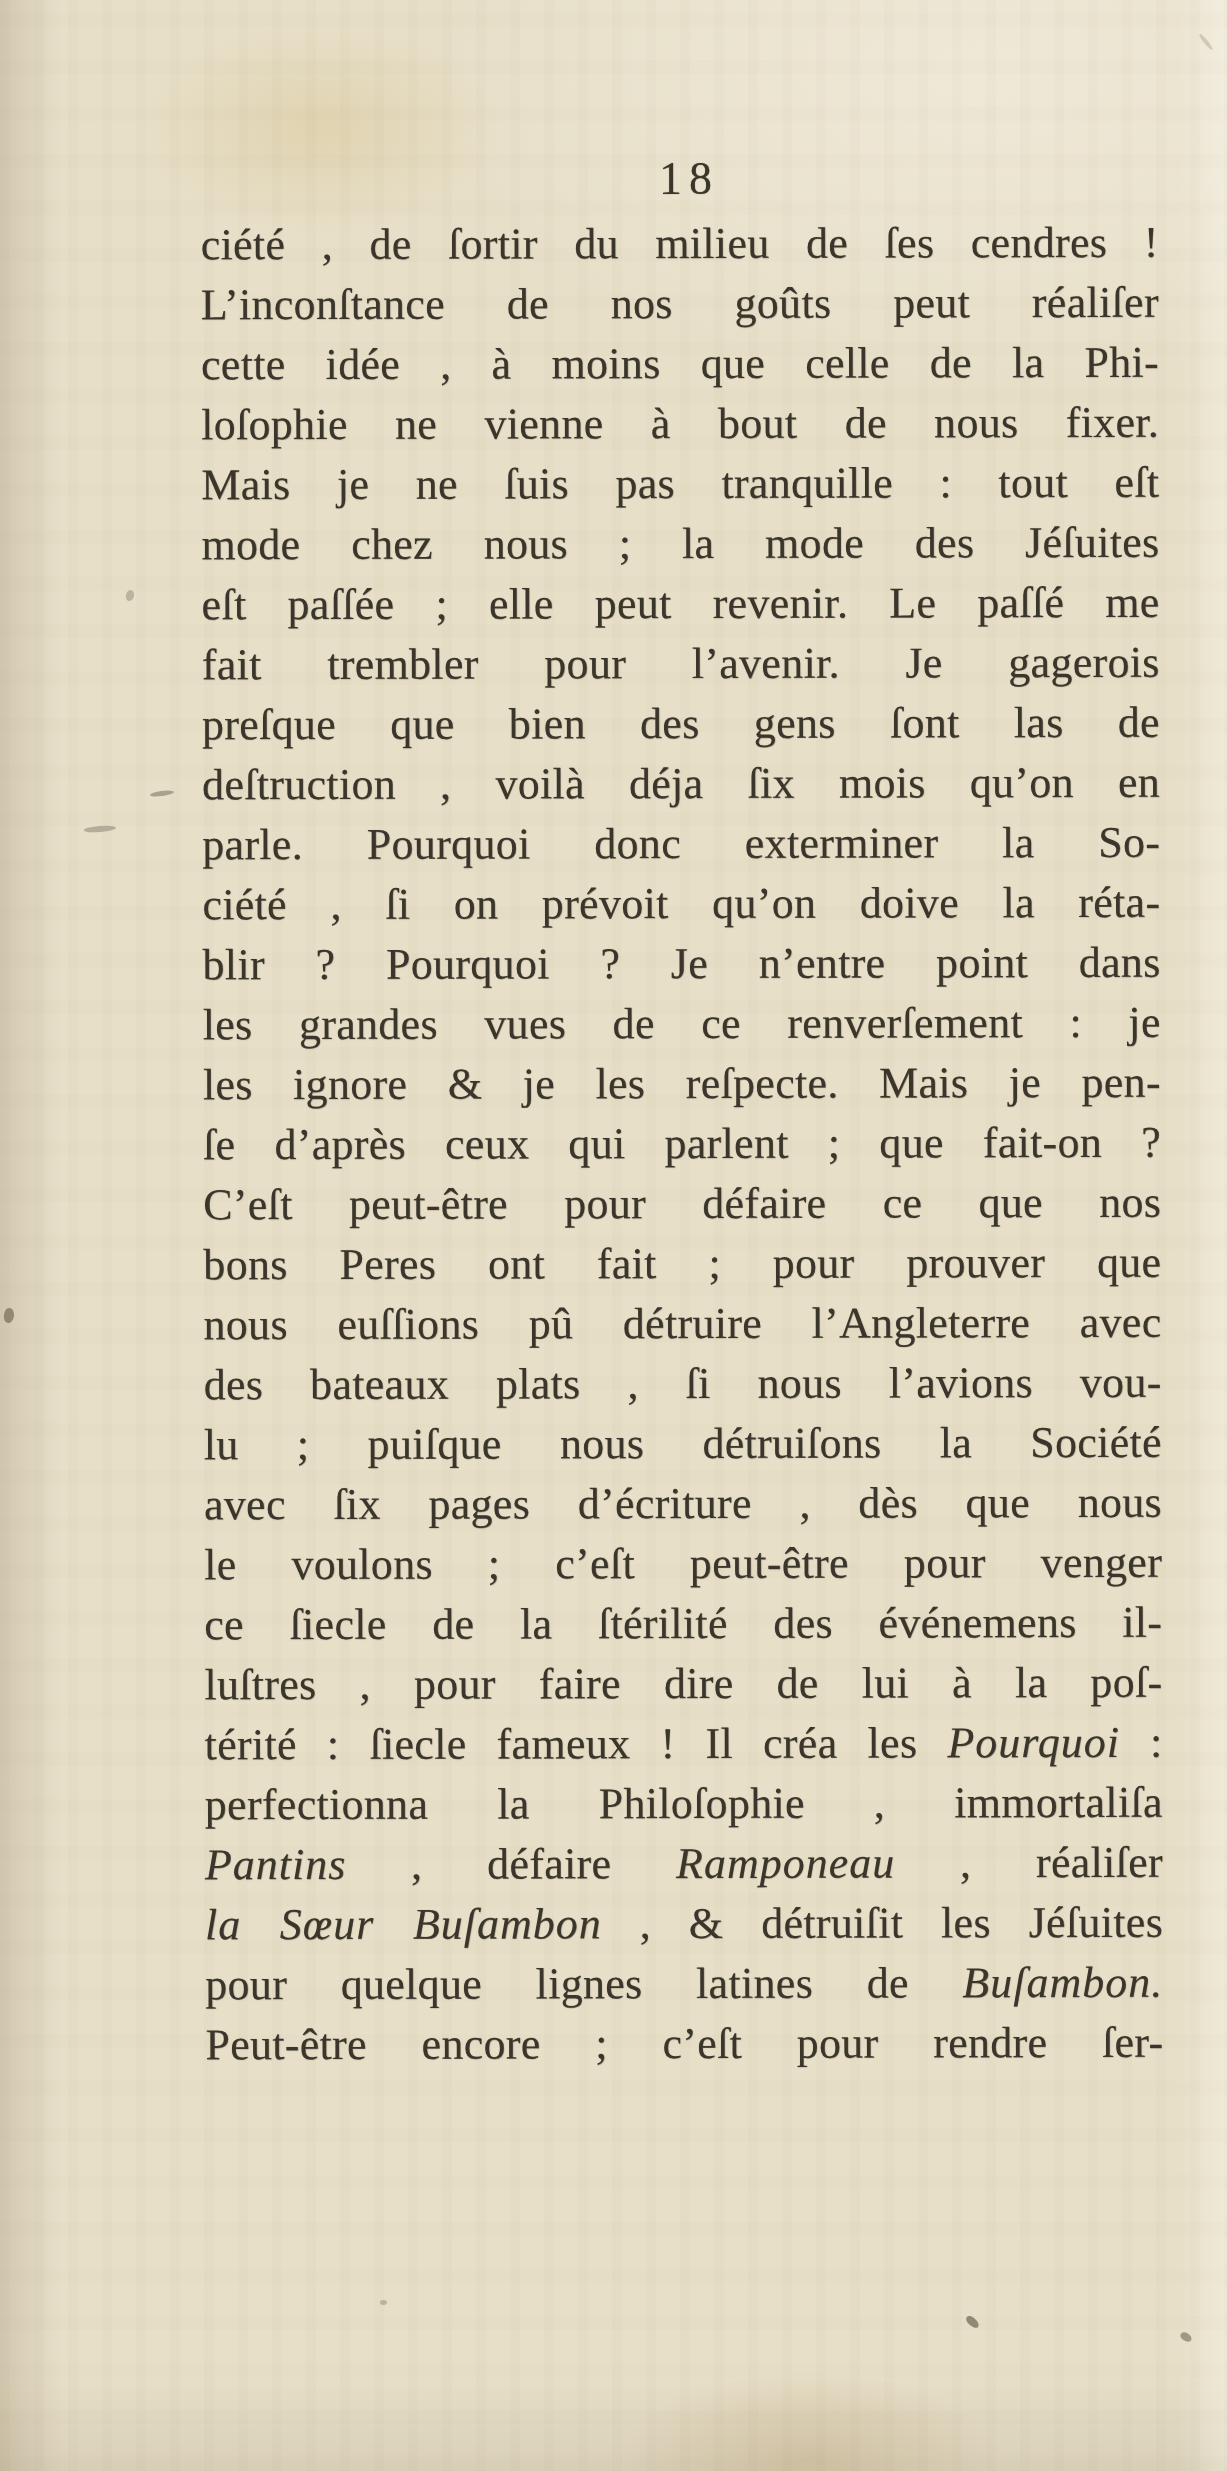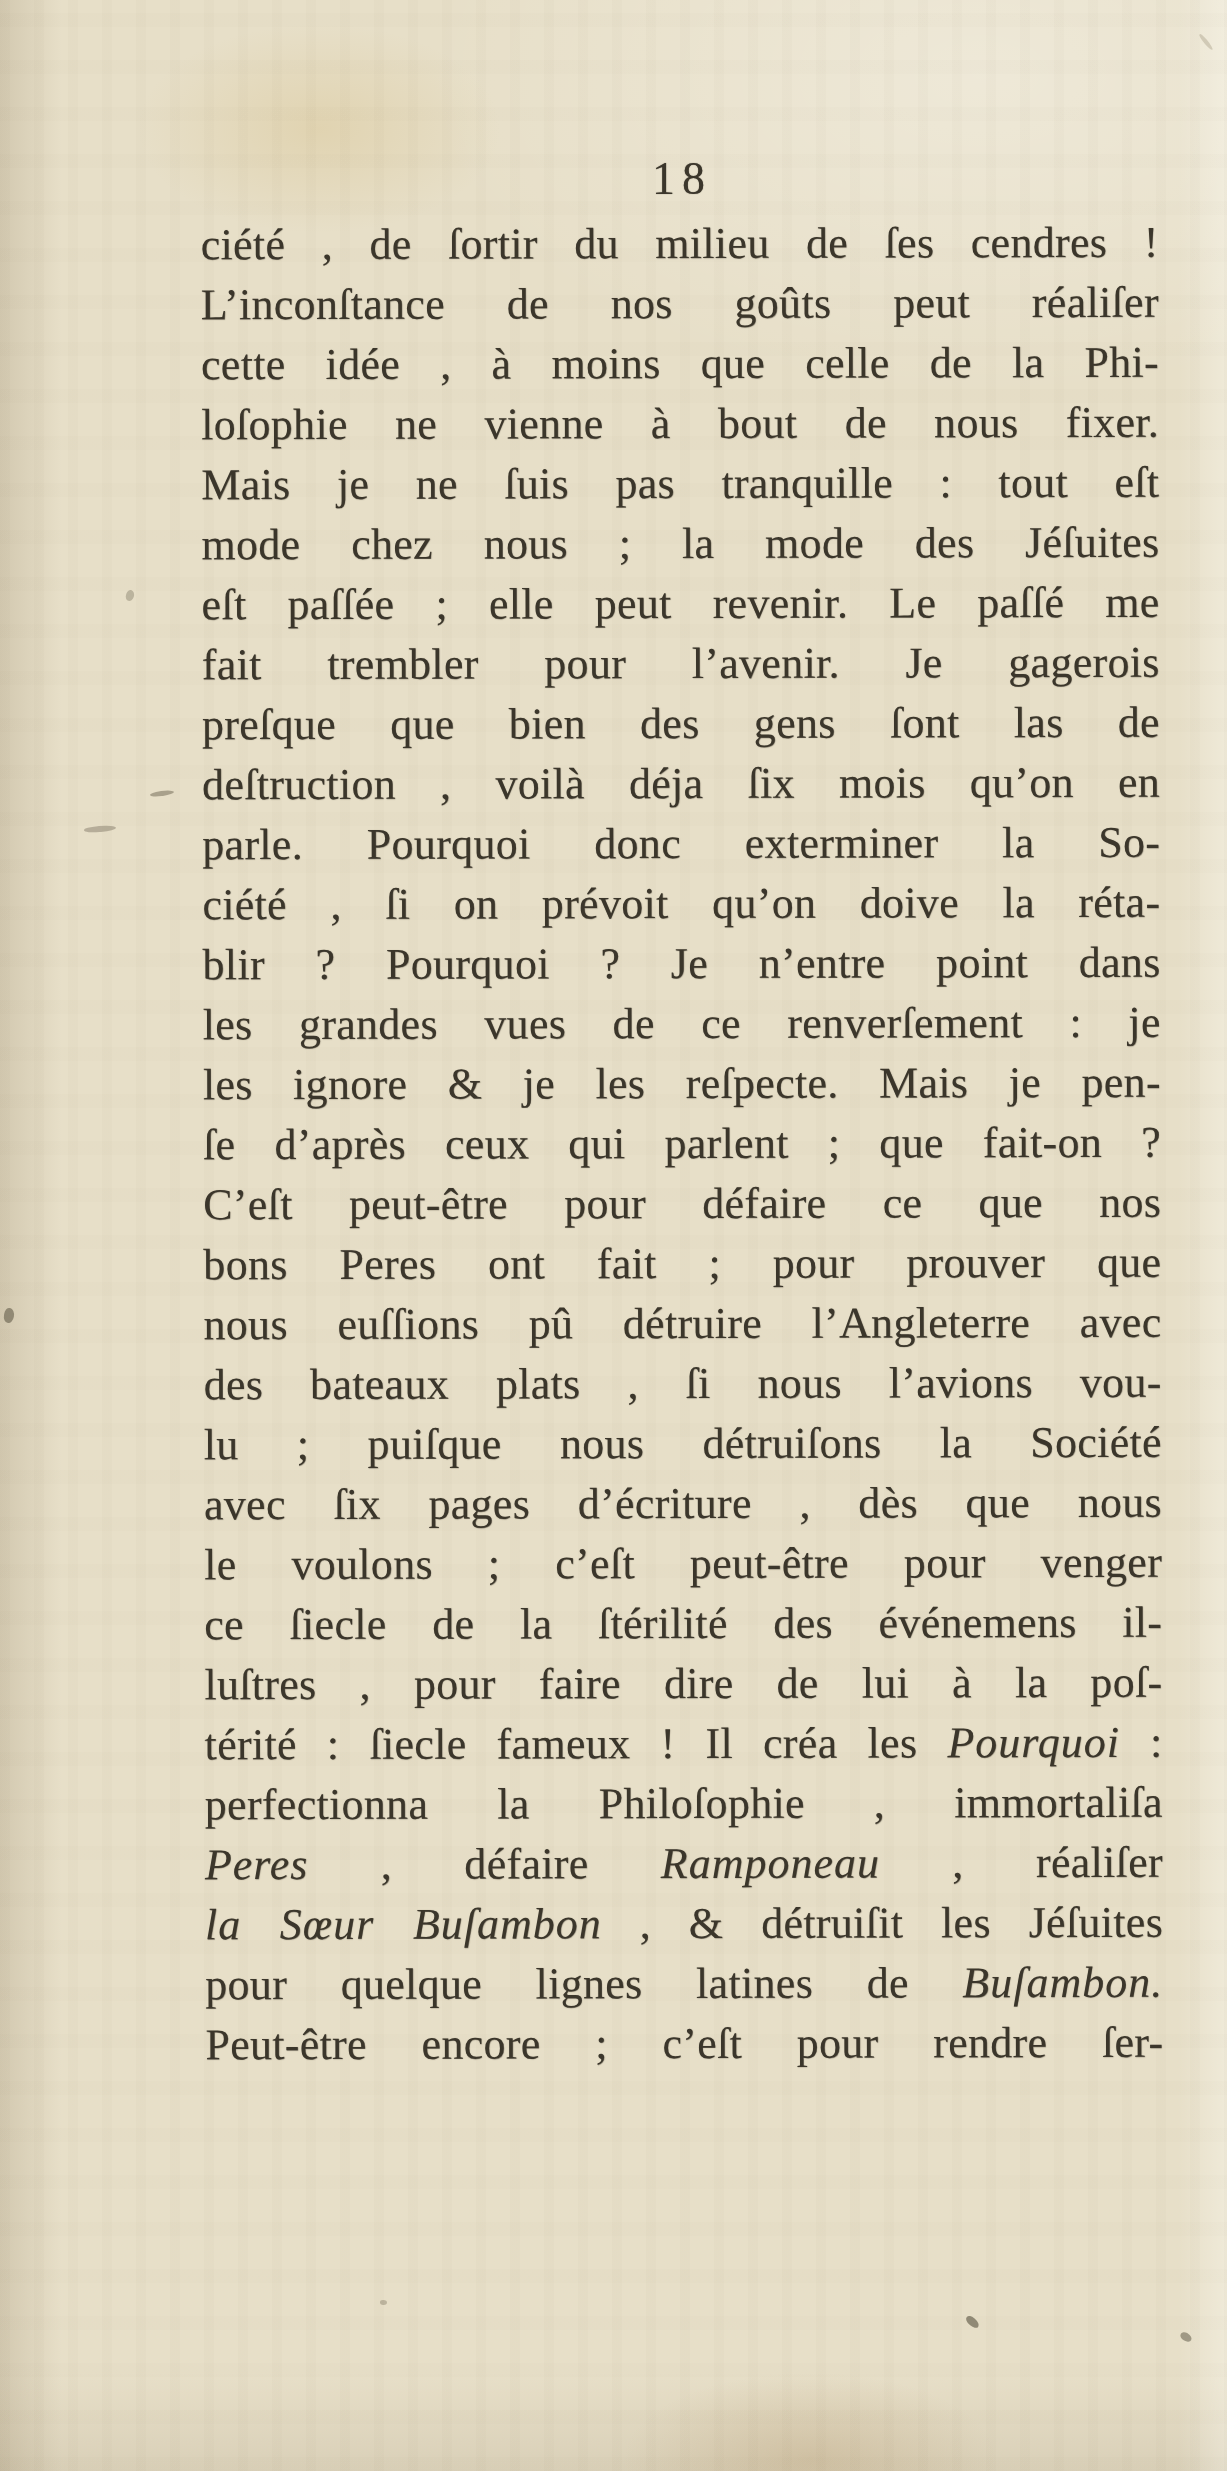--- a/index.html
+++ b/index.html
@@ -32,22 +32,22 @@
       radial-gradient(140% 115% at 50% 44%, rgba(0,0,0,0) 66%, rgba(108,92,60,0.15) 100%);
   }
   
   .page::before{
     content:"";position:absolute;inset:0;pointer-events:none;
     background:
       repeating-linear-gradient(90deg, rgba(110,94,62,0.025) 0 10px, rgba(0,0,0,0) 10px 34px),
       repeating-linear-gradient(0deg, rgba(110,94,62,0.015) 0 14px, rgba(0,0,0,0) 14px 47px);
   }
   .pagenum{
-    position:absolute;left:622px;top:152px;width:90px;
-    font-size:46px;color:var(--ink);text-align:right;
+    position:absolute;left:644px;top:152px;width:90px;
+    font-size:46px;color:var(--ink);text-align:center;
     letter-spacing:7px;
     text-shadow:0 0 1px rgba(59,54,43,0.7);
   }
   .textblock{
     position:absolute;left:203px;top:214px;width:958px;
     color:var(--ink);
     font-size:44px;
     transform:rotate(-0.15deg);
   }
   .line{
@@ -86,21 +86,21 @@
       <div class="line"><span>bons Peres ont fait ; pour prouver que</span></div>
       <div class="line"><span>nous euſſions pû détruire l’Angleterre avec</span></div>
       <div class="line"><span>des bateaux plats , ſi nous l’avions vou-</span></div>
       <div class="line"><span>lu ; puiſque nous détruiſons la Société</span></div>
       <div class="line"><span>avec ſix pages d’écriture , dès que nous</span></div>
       <div class="line"><span>le voulons ; c’eſt peut-être pour venger</span></div>
       <div class="line"><span>ce ſiecle de la ſtérilité des événemens il-</span></div>
       <div class="line"><span>luſtres , pour faire dire de lui à la poſ-</span></div>
       <div class="line"><span>térité : ſiecle fameux ! Il créa les </span><i>Pourquoi</i><span> :</span></div>
       <div class="line"><span>perfectionna la Philoſophie , immortaliſa</span></div>
-      <div class="line"><i>Peres</i><span> , défaire </span><i>Ramponeau</i><span> , réaliſer</span></div>
+      <div class="line"><i>Pantins</i><span> , défaire </span><i>Ramponeau</i><span> , réaliſer</span></div>
       <div class="line"><i>la Sœur Buſambon</i><span> , &amp; détruiſit les Jéſuites</span></div>
       <div class="line"><span>pour quelque lignes latines de </span><i>Buſambon.</i></div>
       <div class="line"><span>Peut-être encore ; c’eſt pour rendre ſer-</span></div>
     </div>
 <div class="speck" style="left: 150px; top: 791px; width: 24px; height: 5px; transform: rotate(-8deg); background: rgb(108, 100, 80); opacity: 0.5;"></div>
     <div class="speck" style="left: 84px; top: 826px; width: 32px; height: 6px; transform: rotate(-5deg); background: rgb(122, 114, 96); opacity: 0.45;"></div>
     <div class="speck" style="left: 126px; top: 590px; width: 8px; height: 11px; transform: rotate(18deg); background: rgb(122, 114, 96); opacity: 0.4;"></div>
     <div class="speck" style="left: 4px; top: 1308px; width: 10px; height: 15px; transform: rotate(10deg); background: rgb(77, 71, 54); opacity: 0.5;"></div>
     <div class="speck" style="left: 965px; top: 2318px; width: 15px; height: 8px; transform: rotate(40deg); background: rgb(87, 81, 63); opacity: 0.6;"></div>
     <div class="speck" style="left: 1180px; top: 2333px; width: 12px; height: 8px; transform: rotate(30deg); background: rgb(87, 81, 63); opacity: 0.5;"></div>

